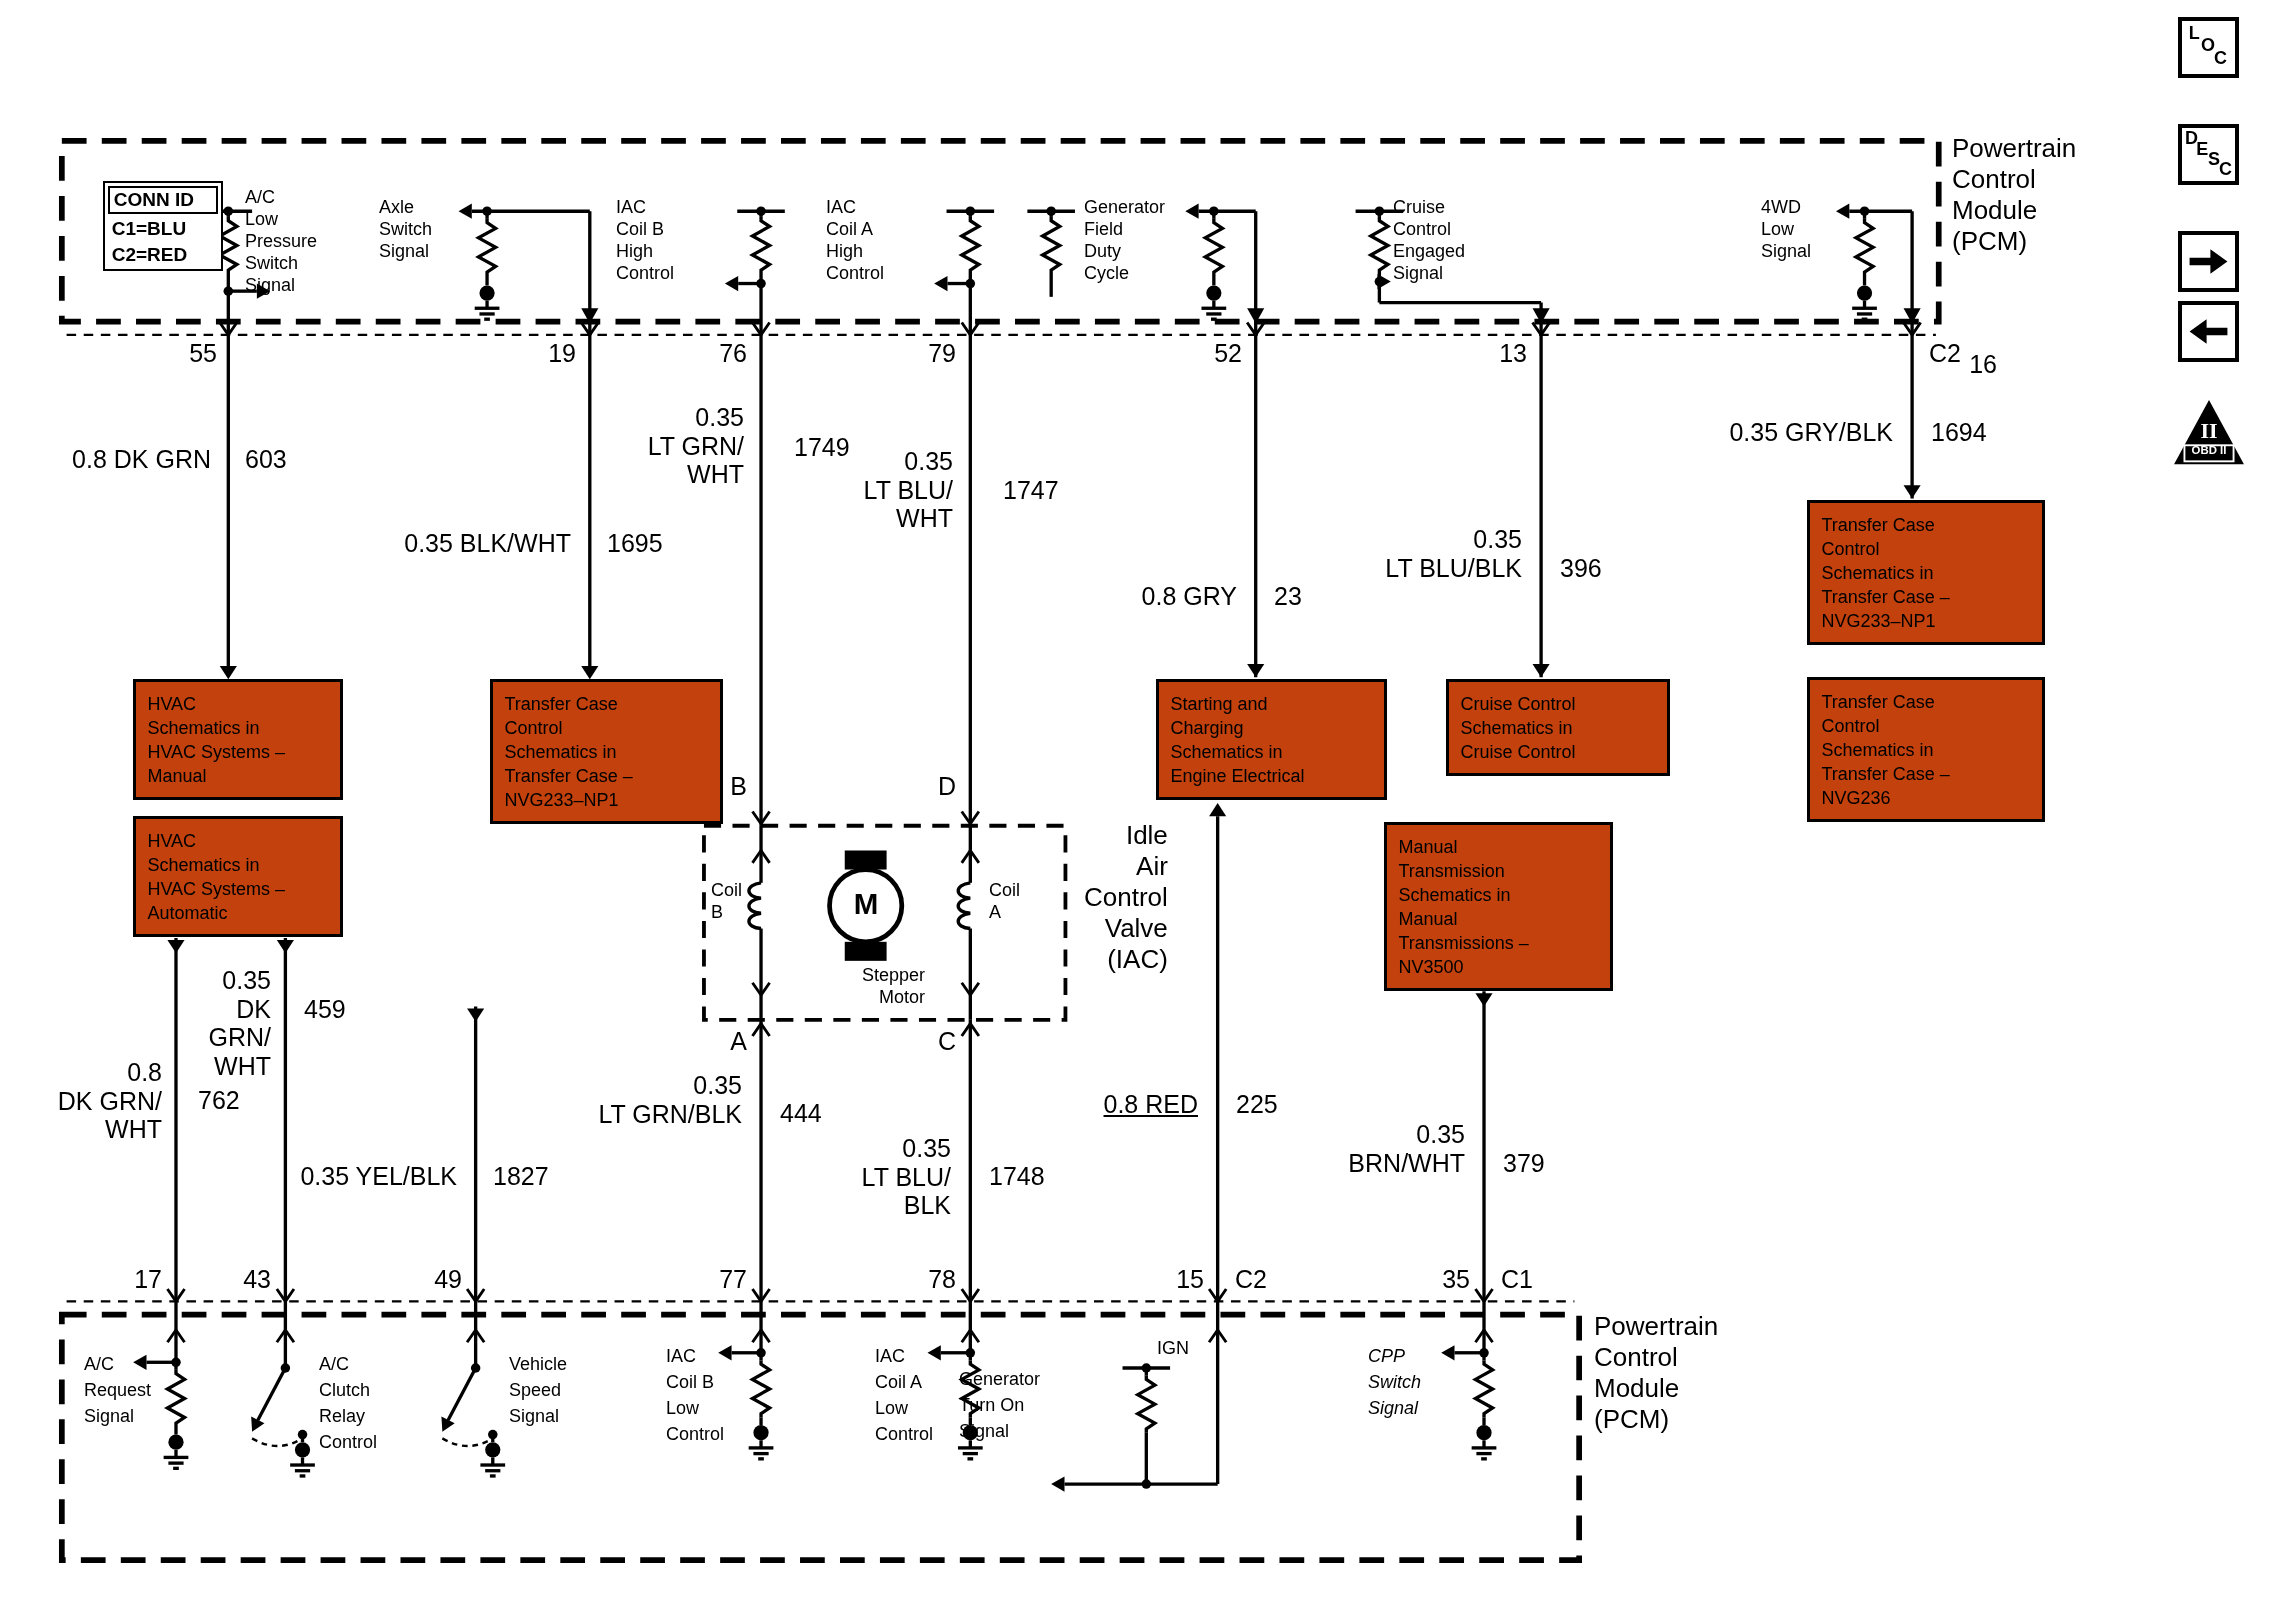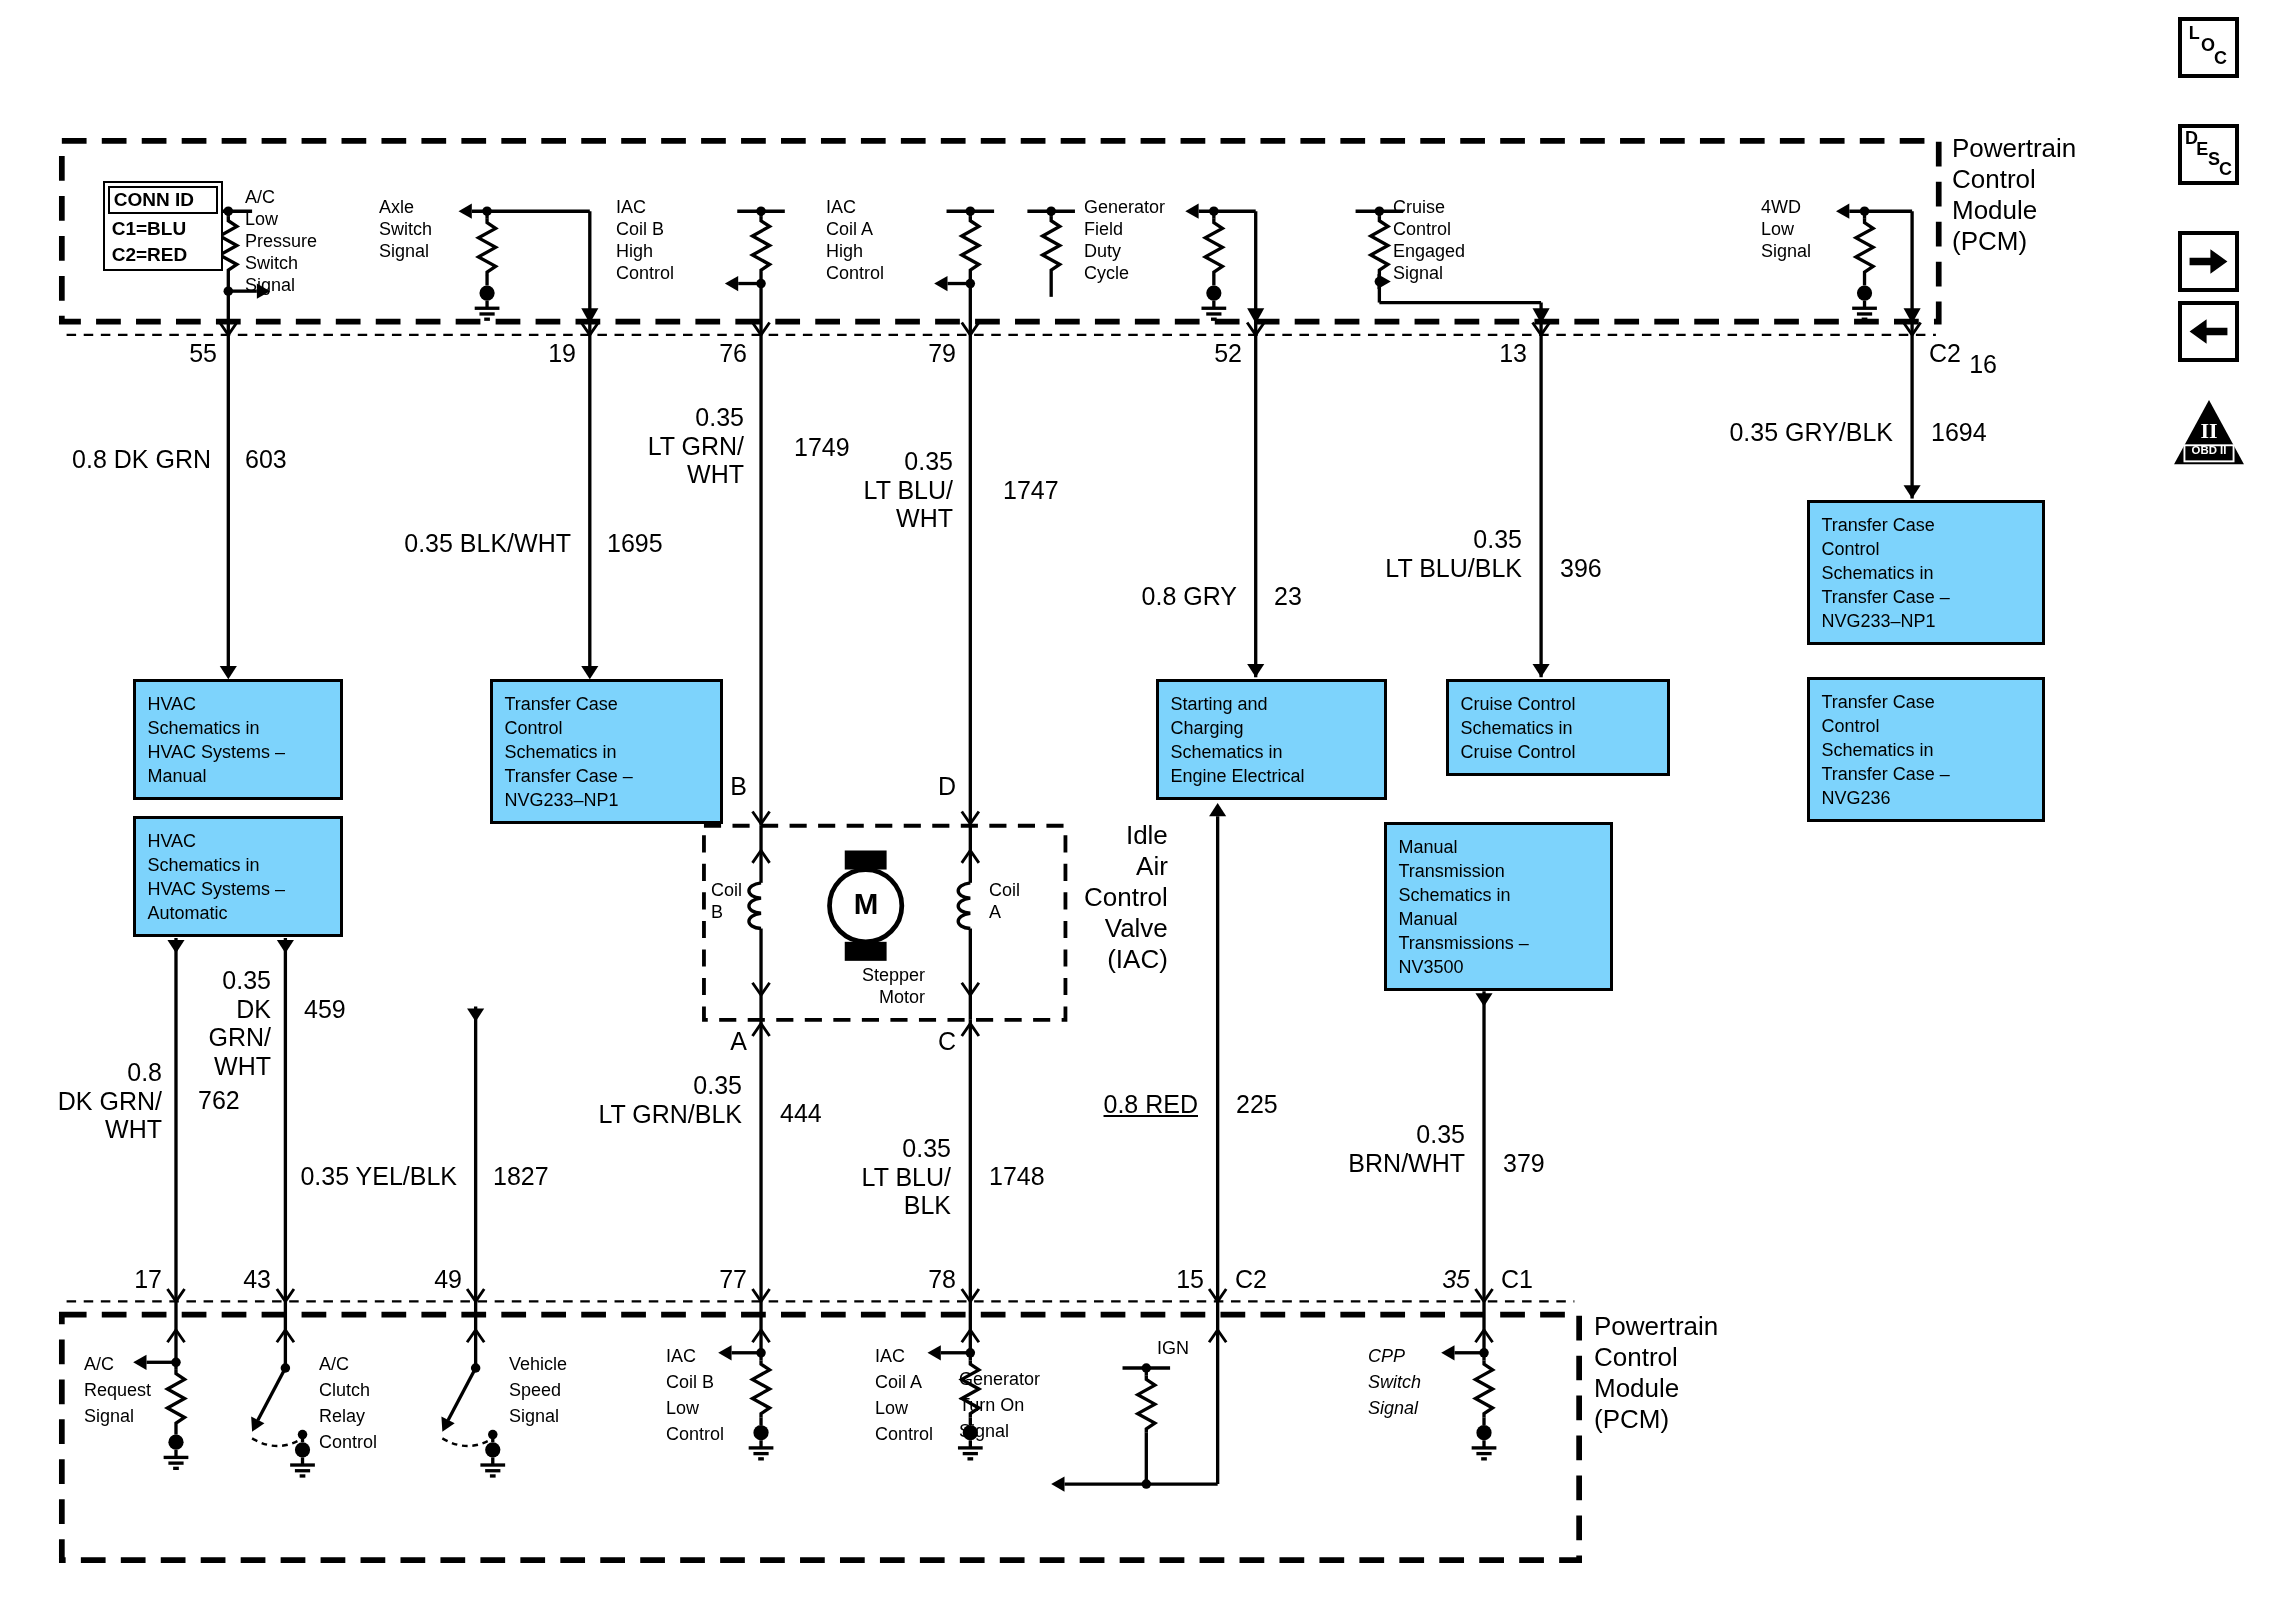--- a/index.html
+++ b/index.html
@@ -3,21 +3,21 @@
 <meta charset="utf-8">
 <style>
   html,body{margin:0;padding:0;background:#fff;color:#000;font-family:"Liberation Sans",sans-serif;}
   #stage{position:relative;width:2285px;height:1603px;background:#fff;overflow:hidden;}
   #wiring{position:absolute;left:0;top:0;}
   .cmp{position:absolute;font-size:18px;line-height:22px;white-space:pre-line;}
   .lbl{position:absolute;font-size:25px;line-height:28.5px;white-space:pre-line;}
   .pin{position:absolute;font-size:25px;line-height:28.5px;}
   .ra{text-align:right;}
   .ctr{text-align:right;}
-  .refbox{position:absolute;border:3.8px solid #000;padding:9.5px 11.4px;font-size:18px;line-height:24px;white-space:pre-line;background:#7dd3fc;}
+  .refbox{position:absolute;border:3.8px solid #000;padding:9.5px 11.4px;font-size:18px;line-height:24px;white-space:pre-line;background:#c2410c;}
   .title{position:absolute;font-size:26px;line-height:31px;white-space:pre-line;}
   .connid{position:absolute;left:103px;top:181px;width:116px;border:2.9px solid #000;font-weight:bold;font-size:19px;background:#fff;}
   .connid .hd{border:2.9px solid #000;margin:2.9px;padding:1px 3.8px;}
   .connid .rw{padding:1px 6.7px 2.9px;}
   .tool{position:absolute;left:2178px;width:53px;height:53px;border:4.8px solid #000;background:#fff;}
   .diagltr{position:absolute;font-size:18px;font-weight:bold;}
   .obdwrap{position:absolute;left:2172px;top:399px;width:74px;height:68px;}
   .obdnum{position:absolute;left:0;top:19px;width:74px;text-align:center;color:#fff;font-family:"Liberation Serif",serif;font-weight:bold;font-size:22px;}
   .obdlbl{position:absolute;left:0;top:45px;width:74px;text-align:center;color:#fff;font-size:11.4px;font-weight:bold;}
   .mchar{position:absolute;left:845px;top:887px;width:42px;text-align:center;font-size:29.5px;font-weight:bold;}
@@ -430,21 +430,21 @@
 BRN/WHT</div>
 <div class="lbl" style="left:1503px;top:1149px;">379</div>
 
 <div class="pin ra" style="left:95px;width:67px;top:1265px;">17</div>
 <div class="pin ra" style="left:204px;width:67px;top:1265px;">43</div>
 <div class="pin ra" style="left:395px;width:67px;top:1265px;">49</div>
 <div class="pin ra" style="left:680px;width:67px;top:1265px;">77</div>
 <div class="pin ra" style="left:889px;width:67px;top:1265px;">78</div>
 <div class="pin ra" style="left:1137px;width:67px;top:1265px;">15</div>
 <div class="pin" style="left:1235px;top:1265px;">C2</div>
-<div class="pin ra" style="left:1403px;width:67px;top:1265px;font-style:italic;">35</div>
+<div class="pin ra" style="left:1403px;width:67px;top:1265px;">35</div>
 <div class="pin" style="left:1501px;top:1265px;">C1</div>
 
 <div class="cmp" style="left:84px;top:1351px;line-height:26px;">A/C
 Request
 Signal</div>
 <div class="cmp" style="left:319px;top:1351px;line-height:26px;">A/C
 Clutch
 Relay
 Control</div>
 <div class="cmp" style="left:509px;top:1351px;line-height:26px;">Vehicle

